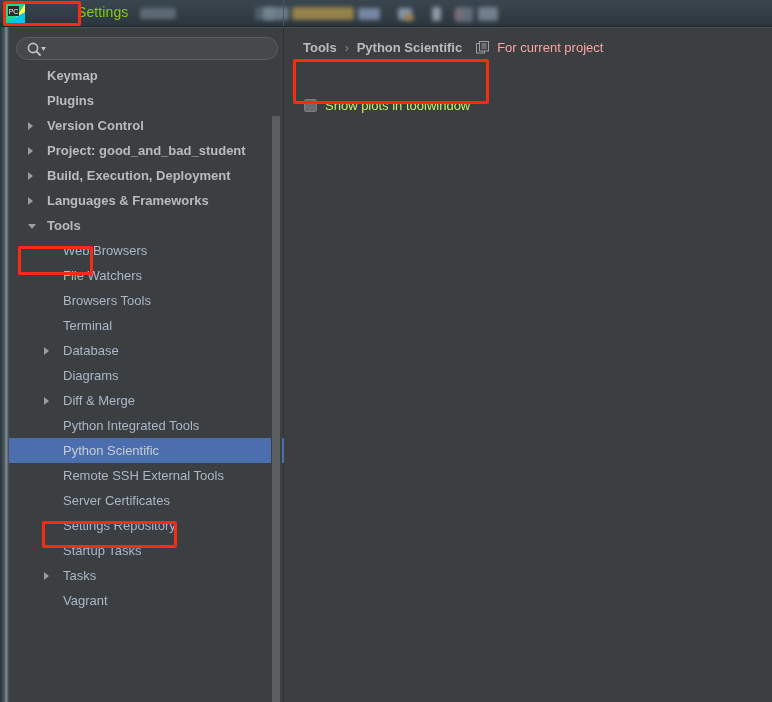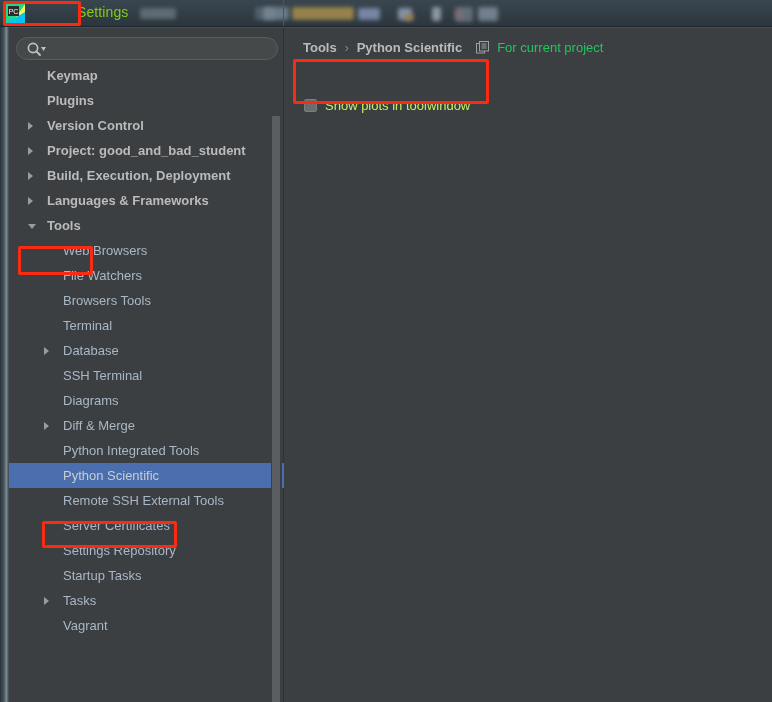--- a/index.html
+++ b/index.html
@@ -135,21 +135,21 @@
     position: absolute; left: 276px; top: 0px; width: 487px; height: 675px;
     background: #3c3f41;
   }
   .breadcrumb {
     position: absolute; left: 18px; top: 12px;
     display: flex; align-items: center; gap: 8px;
     font-size: 13px;
   }
   .crumb { color: #bbbbbb; font-weight: bold; }
   .crumb-sep { color: #8a8a8a; font-size: 12px; }
-  .crumb-note { color: #22c55e; font-weight: normal; }
+  .crumb-note { color: #fca5a5; font-weight: normal; }
   .crumb-ic { width: 13px; height: 13px; display: inline-block; margin-left: 6px; }
 
   .option-row {
     position: absolute; left: 19px; top: 70px;
     display: flex; align-items: center; gap: 8px;
   }
   .checkbox {
     width: 13px; height: 13px;
     background: #6a6d6e;
     border: 1px solid #7b7e7f;
@@ -282,30 +282,20 @@
                 <line x1="6" y1="3" x2="11.5" y2="3" stroke="#8c9196" stroke-width="1"></line>
                 <line x1="6" y1="5.5" x2="11.5" y2="5.5" stroke="#8c9196" stroke-width="1"></line>
                 <line x1="6" y1="8" x2="11.5" y2="8" stroke="#8c9196" stroke-width="1"></line>
               </svg>
             </div>
             <div class="tree-row">
               <span class="arrow closed" style="left:35px;top:9px"></span>
               <span class="tree-label" style="margin-left:54px">Database</span>
             </div>
             <div class="tree-row">
-              <span class="tree-label" style="margin-left:54px">SSH Terminal</span>
-              <svg class="copy-ic" viewBox="0 0 14 14">
-                <rect x="0.5" y="3.5" width="8.5" height="10" fill="none" stroke="#8c9196" stroke-width="1"></rect>
-                <rect x="4" y="0.5" width="9.5" height="10" fill="#3c3f41" stroke="#8c9196" stroke-width="1"></rect>
-                <line x1="6" y1="3" x2="11.5" y2="3" stroke="#8c9196" stroke-width="1"></line>
-                <line x1="6" y1="5.5" x2="11.5" y2="5.5" stroke="#8c9196" stroke-width="1"></line>
-                <line x1="6" y1="8" x2="11.5" y2="8" stroke="#8c9196" stroke-width="1"></line>
-              </svg>
-            </div>
-            <div class="tree-row">
               <span class="tree-label" style="margin-left:54px">Diagrams</span>
             </div>
             <div class="tree-row">
               <span class="arrow closed" style="left:35px;top:9px"></span>
               <span class="tree-label" style="margin-left:54px">Diff &amp; Merge</span>
             </div>
             <div class="tree-row">
               <span class="tree-label" style="margin-left:54px">Python Integrated Tools</span>
               <svg class="copy-ic" viewBox="0 0 14 14">
                 <rect x="0.5" y="3.5" width="8.5" height="10" fill="none" stroke="#8c9196" stroke-width="1"></rect>

